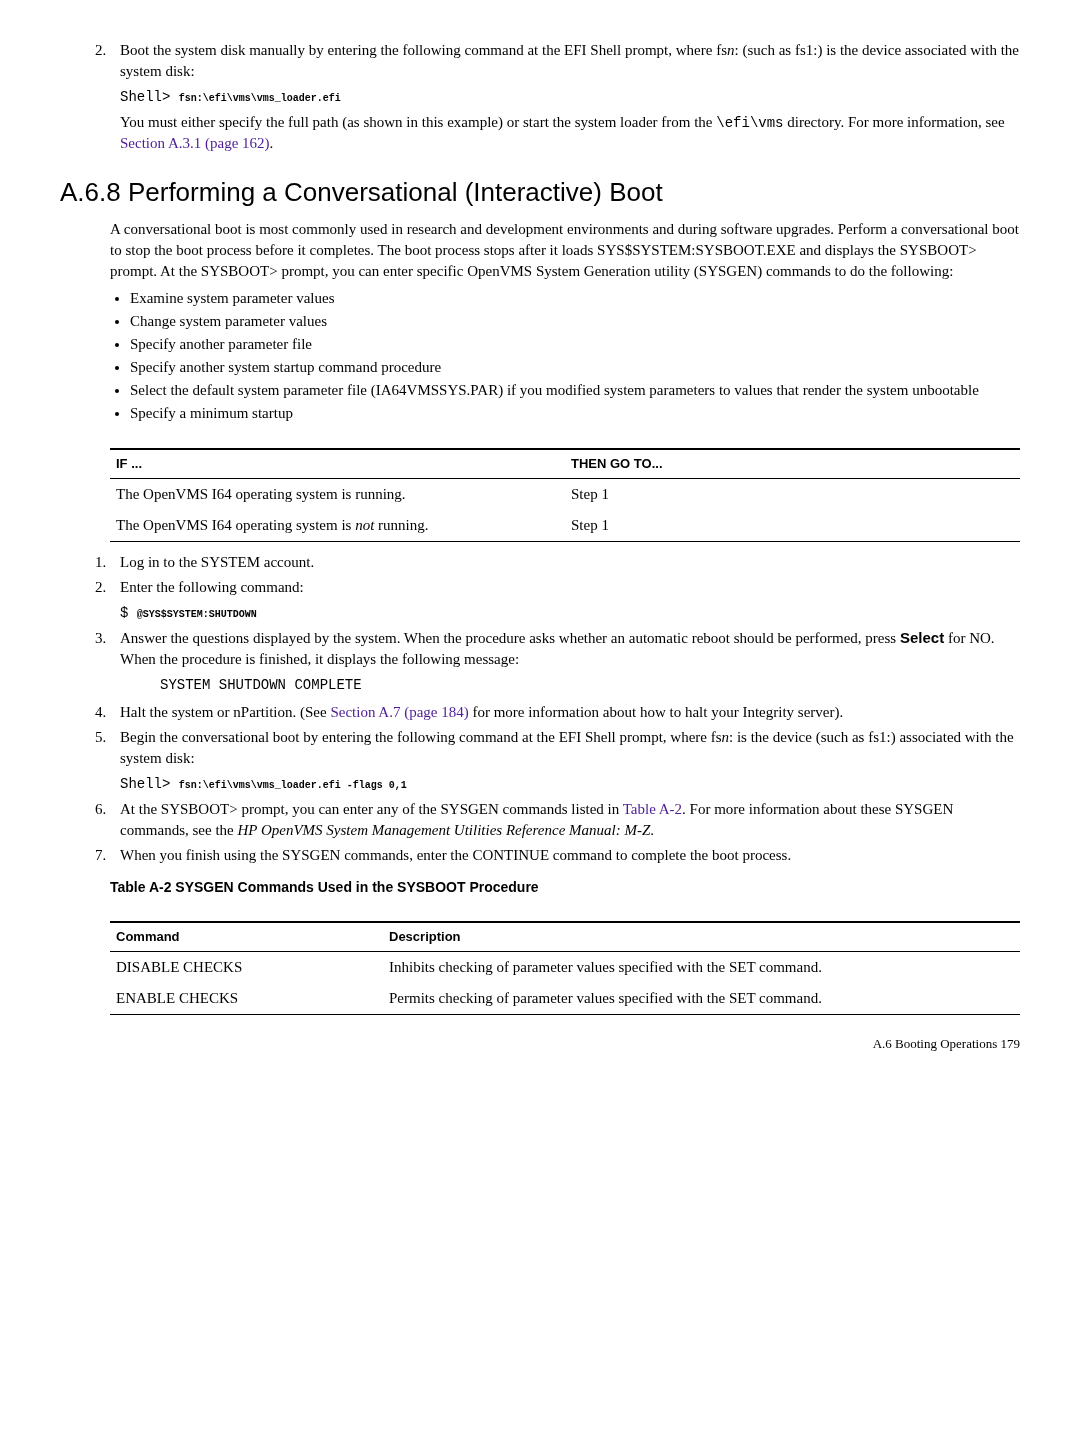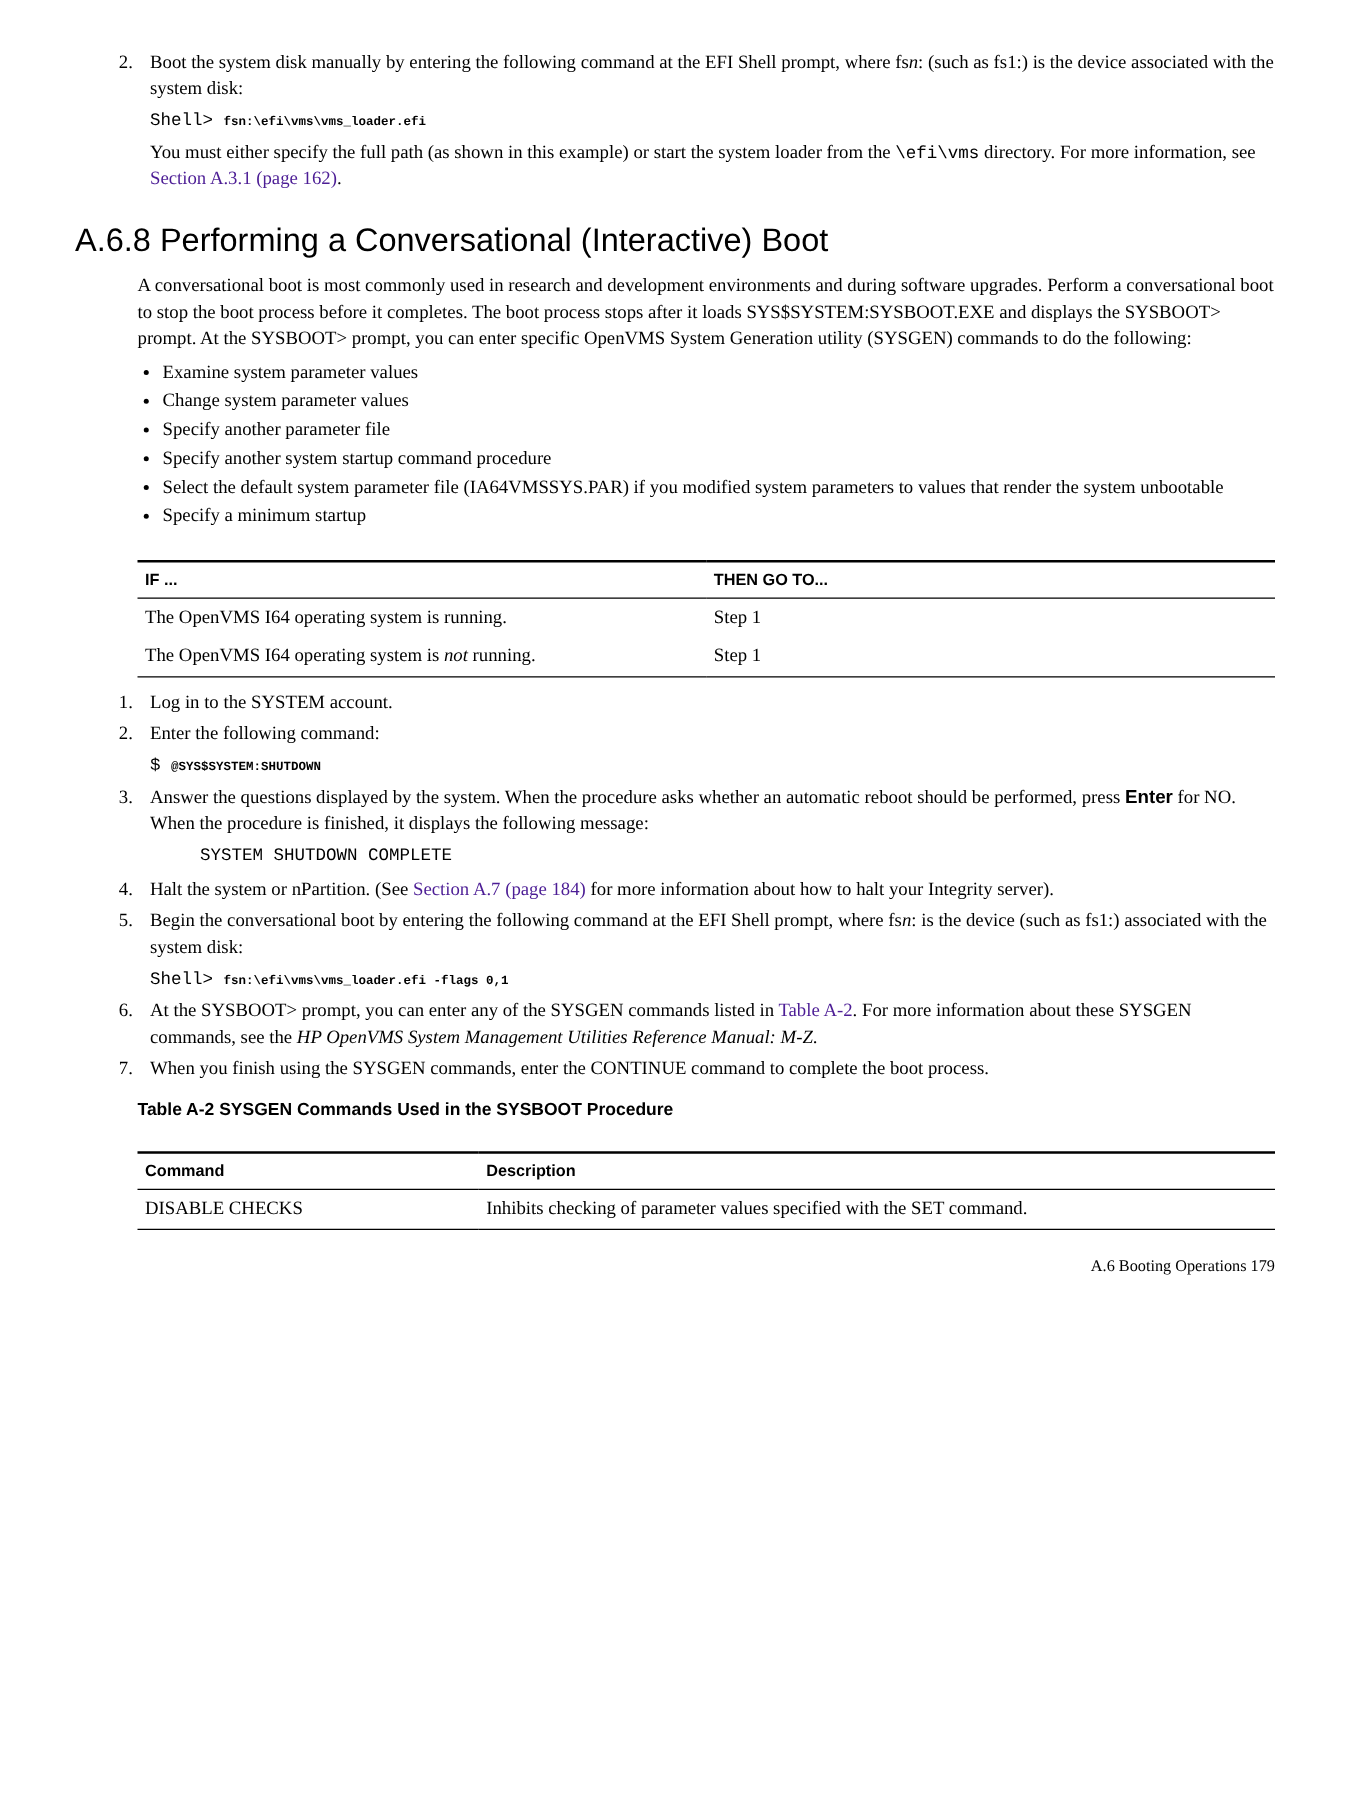--- a/index.html
+++ b/index.html
@@ -151,21 +151,21 @@
 
 <ol class="outer">
   <li>Log in to the SYSTEM account.</li>
   <li>
     <span>Enter the following command:</span>
     <div class="shell-line">
       <span class="code-inline">$ </span><span class="code-bold">@SYS$SYSTEM:SHUTDOWN</span>
     </div>
   </li>
   <li>
-    <span>Answer the questions displayed by the system. When the procedure asks whether an automatic reboot should be performed, press </span><span class="bold-sans">Enter</span><span> for NO. When the procedure is finished, it displays the following message:</span>
+    <span>Answer the questions displayed by the system. When the procedure asks whether an automatic reboot should be performed, press </span><span class="bold-sans">Select</span><span> for NO. When the procedure is finished, it displays the following message:</span>
     <div class="shutdown-msg">SYSTEM SHUTDOWN COMPLETE</div>
   </li>
   <li>
     <span>Halt the system or nPartition. (See </span><span class="link">Section A.7 (page 184)</span><span> for more information about how to halt your Integrity server).</span>
   </li>
   <li>
     <span>Begin the conversational boot by entering the following command at the EFI Shell prompt, where fs</span><span class="italic">n</span><span>: is the device (such as fs1:) associated with the system disk:</span>
     <div class="shell-line">
       <span class="code-inline">Shell&gt; </span><span class="code-bold">fsn:\efi\vms\vms_loader.efi -flags 0,1</span>
     </div>
@@ -183,17 +183,21 @@
       <tr>
         <th style="width:30%">Command</th>
         <th>Description</th>
       </tr>
     </thead>
     <tbody>
       <tr>
         <td>DISABLE CHECKS</td>
         <td>Inhibits checking of parameter values specified with the SET command.</td>
       </tr>
+      <tr>
+        <td>ENABLE CHECKS</td>
+        <td>Permits checking of parameter values specified with the SET command.</td>
+      </tr>
     </tbody>
   </table>
 </div>
 
 <div class="footer">A.6 Booting Operations     179</div>
 
 </body></html>

